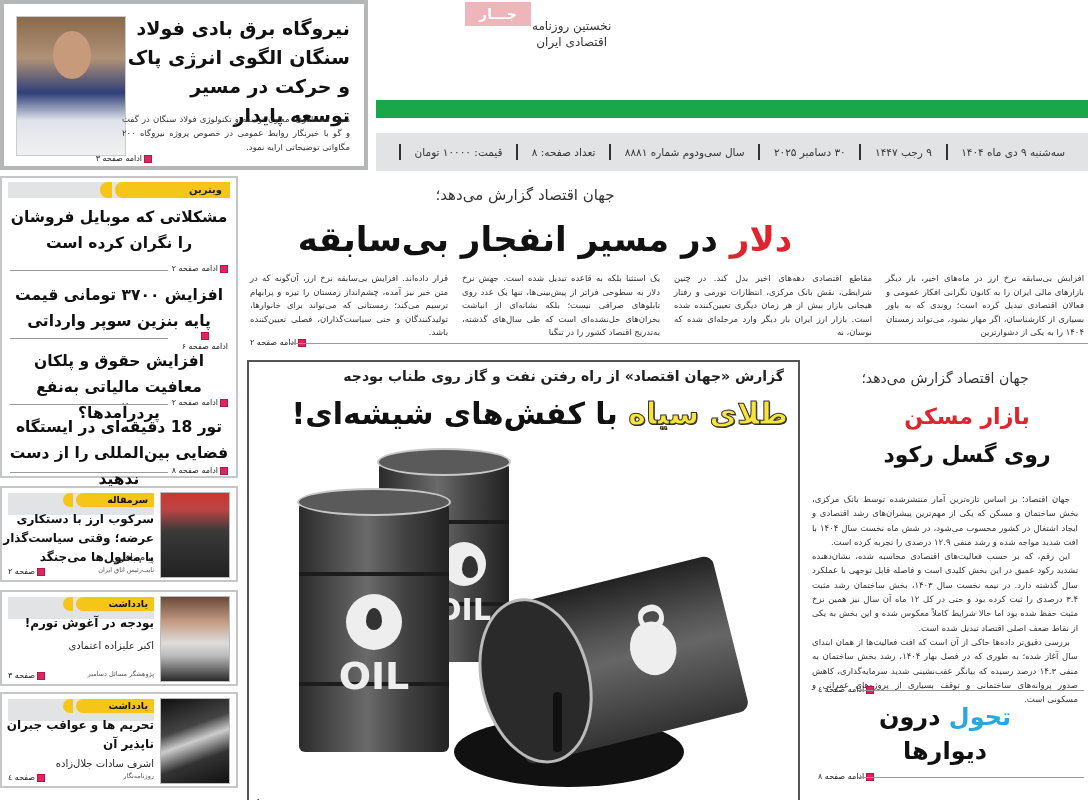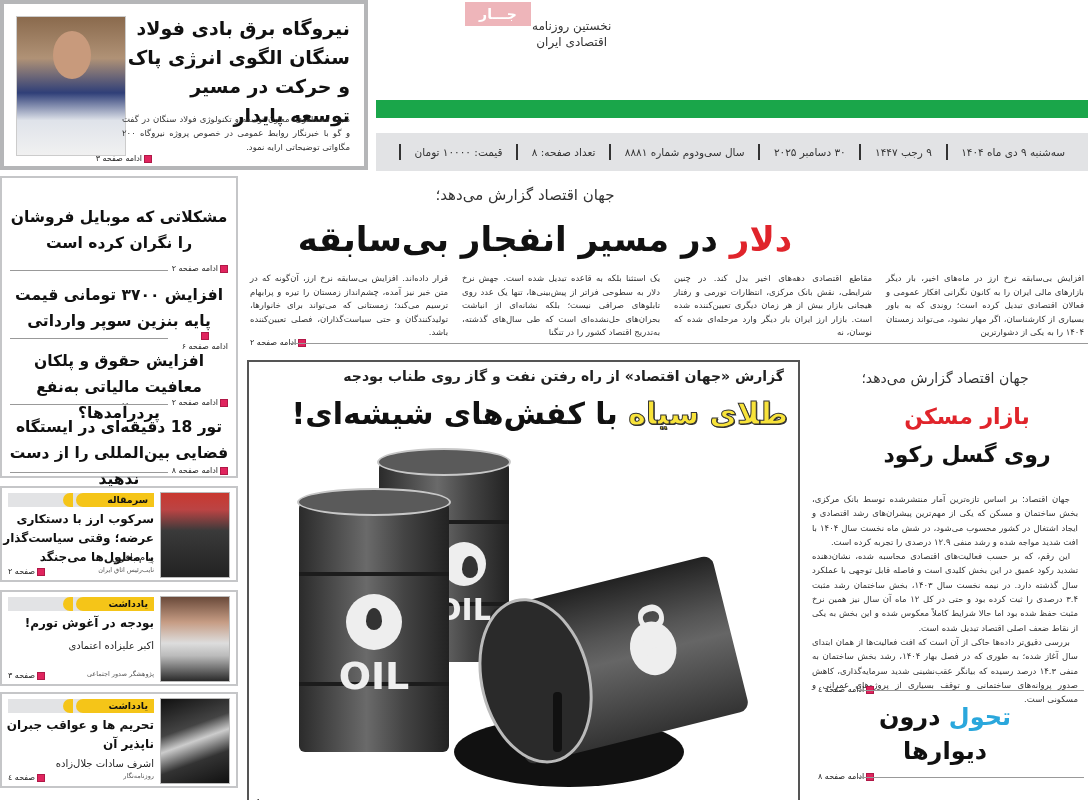--- a/index.html
+++ b/index.html
@@ -37,21 +37,21 @@
   .tab-strip { position: absolute; left: 6px; right: 6px; top: 4px; height: 16px; background: #e2e3e5; }
   .tab-strip .yellow { position: absolute; right: 0; top: 0; width: 115px; height: 16px; background: #f5c518; border-radius: 8px 0 0 8px; font-size: 10px; color: #222; text-align: right; padding-right: 8px; line-height: 16px; font-weight: bold; }
   .tab-strip .yellow2 { position: absolute; right: 118px; top: 0; width: 12px; height: 16px; background: #f5c518; border-radius: 8px 0 0 8px; }
   .vit-item { position: absolute; left: 6px; right: 6px; text-align: center; font-weight: bold; font-size: 15.5px; line-height: 26px; }
   .vit-cont { position: absolute; right: 8px; }
   .vit-rule { position: absolute; left: 8px; right: 68px; height: 1px; background: #999; }
 
   
   .op-box { left: 0; width: 238px; height: 96px; border: 2px solid #c5c6c8; background: #fff; }
   .op-photo { position: absolute; right: 6px; top: 4px; width: 70px; height: 86px; border: 1px solid #bbb; }
-  .op-strip { position: absolute; left: 6px; right: 82px; top: 5px; height: 14px; background: #e2e3e5; padding-left: 32px; }
+  .op-strip { position: absolute; left: 6px; right: 82px; top: 5px; height: 22px; background: #e2e3e5; padding-left: 32px; }
   .op-strip .yellow { position: absolute; right: 0; top: 0; width: 78px; height: 14px; background: #f5c518; border-radius: 7px 0 0 7px; font-size: 9.5px; font-weight: bold; line-height: 14px; padding-right: 6px; text-align: right; }
   .op-strip .yellow2 { position: absolute; right: 81px; width: 10px; height: 14px; background: #f5c518; border-radius: 7px 0 0 7px; }
   .op-title { position: absolute; right: 82px; top: 22px; width: 152px; font-size: 12px; font-weight: bold; line-height: 19px; text-align: right; }
   .op-author { position: absolute; right: 82px; font-size: 10px; font-weight: normal; color: #222; }
   .op-aff { position: absolute; right: 82px; font-size: 6.5px; color: #555; }
   .op-cont { position: absolute; left: 6px; bottom: 4px; }
 
   
   .kicker1 { left: 245px; top: 186px; width: 560px; text-align: center; font-size: 15px; color: #333; }
   .headline1 { left: 245px; top: 210px; width: 600px; text-align: center; font-size: 34px; font-weight: bold; line-height: 58px; color: #111; }
@@ -126,20 +126,24 @@
     </div>
   <div class="feature-title">نیروگاه برق بادی فولاد سنگان الگوی انرژی پاک و حرکت در مسیر توسعه پایدار</div>
   <div class="feature-body">مجید مصطفوی، معاون توسعه و تکنولوژی فولاد سنگان در گفت و گو با خبرنگار روابط عمومی در خصوص پروژه نیروگاه ۲۰۰ مگاواتی توضیحاتی ارایه نمود.</div>
   <div class="feature-cont cont">
     <span class="pdf"></span>
     <span>ادامه صفحه ۳</span>
   </div>
 </div>
 
 <div class="abs vitrine-box">
+  <div class="tab-strip">
+    <div class="yellow">ویترین</div>
+    <div class="yellow2"></div>
+  </div>
 
   <div class="vit-item" style="top:26px;">مشکلاتی که موبایل فروشان را نگران کرده است</div>
   <div class="vit-cont cont" style="top:86px;">
       <span class="pdf"></span>
       <span>ادامه صفحه ۲</span>
     </div>
   <div class="vit-rule" style="top:92px;"></div>
 
   <div class="vit-item" style="top:104px;">افزایش ۳۷۰۰ تومانی قیمت پایه بنزین سوپر وارداتی</div>
   <div class="vit-cont cont" style="top:154px;flex-direction:column;">
@@ -179,21 +183,21 @@
 </div>
 
 <div class="abs op-box" style="top:590px;">
   <div class="op-photo" style="background:linear-gradient(180deg,#6a4a3a 0%,#c69c84 30%,#ddd 55%,#bbb 70%,#2a2a2a 100%);"></div>
   <div class="op-strip">
     <div class="yellow">یادداشت</div>
     <div class="yellow2"></div>
   </div>
   <div class="op-title">بودجه در آغوش تورم!</div>
   <div class="op-author" style="top:48px;">اکبر علیزاده اعتمادی</div>
-  <div class="op-aff" style="top:78px;">پژوهشگر صدور اجتماعی</div>
+  <div class="op-aff" style="top:78px;">پژوهشگر مسائل دسامبر</div>
   <div class="op-cont cont">
       <span class="pdf"></span>
       <span>صفحه ۳</span>
     </div>
 </div>
 
 <div class="abs op-box" style="top:692px;">
   <div class="op-photo" style="background:linear-gradient(160deg,#111 0%,#444 35%,#ccc 50%,#333 70%,#111 100%);"></div>
   <div class="op-strip">
     <div class="yellow">یادداشت</div>

